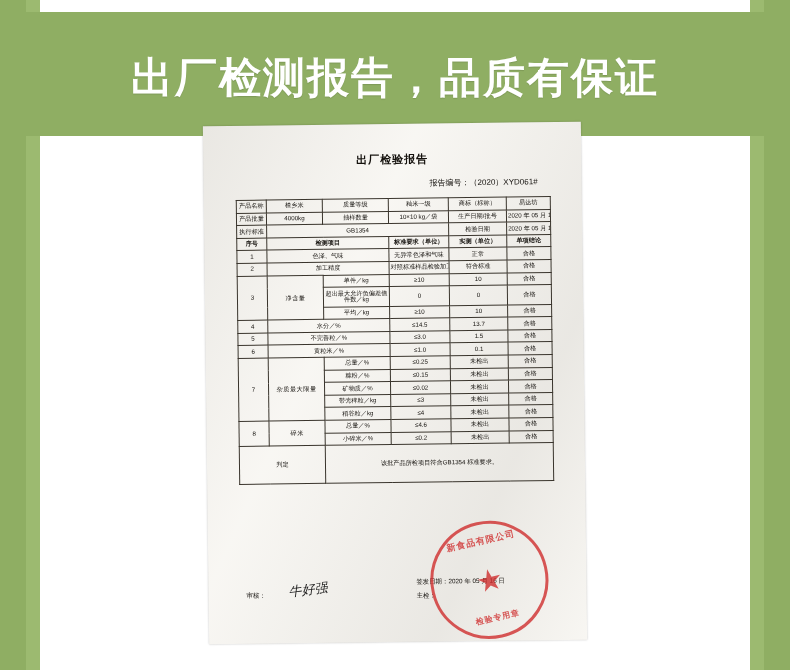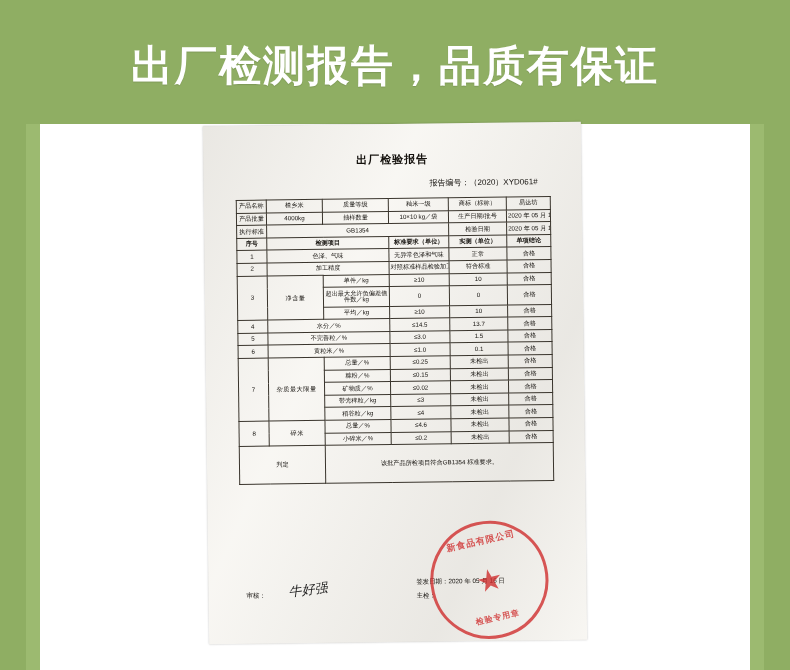--- a/index.html
+++ b/index.html
@@ -36,21 +36,21 @@
     width: 14px;
     height: 670px;
     background: #9cba70;
   }
   .edge.left .edge-inner { right: 0; }
   .edge.right .edge-inner { left: 0; }
 
   .banner {
     position: absolute;
     left: 0;
-    top: 0;
+    top: 12px;
     width: 790px;
     height: 124px;
     background: #8fae63;
   }
   .banner-title {
     position: absolute;
     left: 0;
     top: 38px;
     width: 790px;
     text-align: center;

